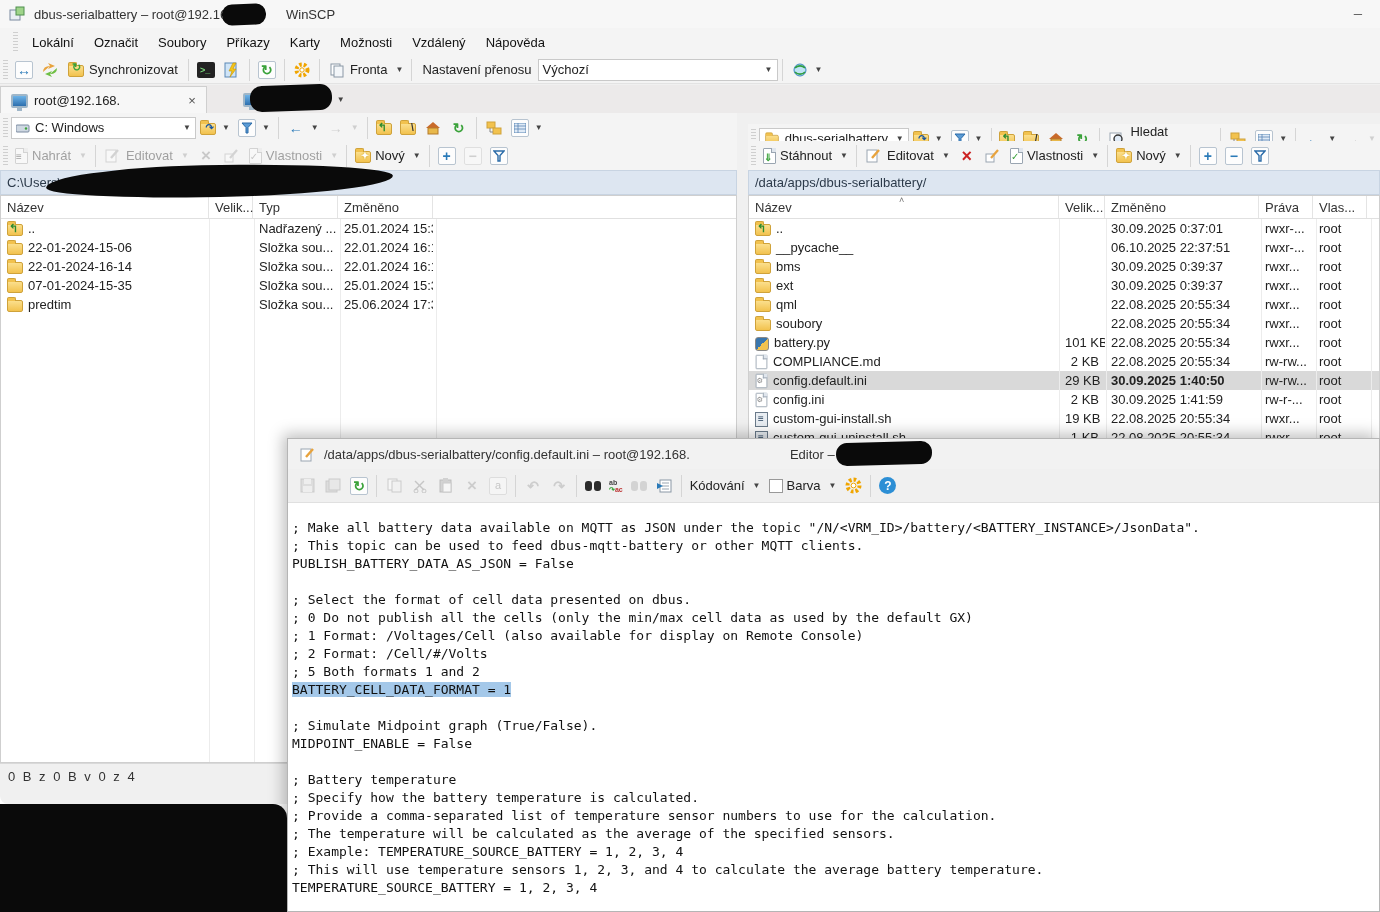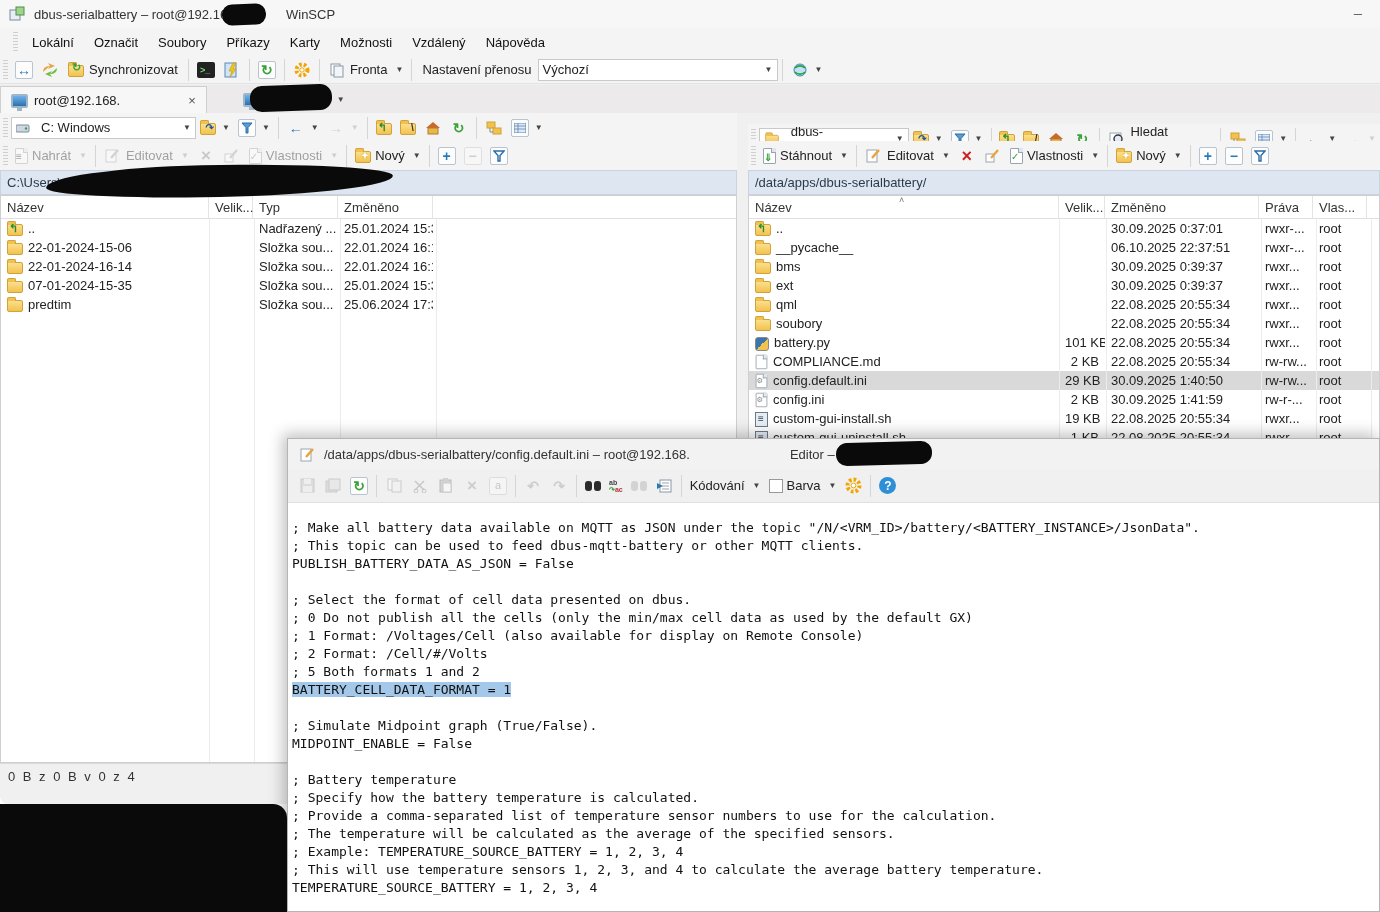--- a/index.html
+++ b/index.html
@@ -27,21 +27,21 @@
 
   #toolbar { position:absolute; left:0; top:56px; width:100%; height:28px; background:#f4f4f4;
     display:flex; align-items:center; border-bottom:1px solid #e3e3e3; }
   .tbtn { display:flex; align-items:center; gap:4px; padding:2px 4px; border-radius:2px; height:24px; }
   .tbtn .cap { padding-right:2px; }
   .dis { opacity:.4; filter:grayscale(100%); }
   .caret { font-size:8px; color:#444; margin-left:2px; }
   .caret.lite { color:#999; }
 
   .combo { display:flex; align-items:center; background:#fff; border:1px solid #c9c9c9;
-    height:22px; padding:0 4px; gap:11px; }
+    height:22px; padding:0 4px; gap:5px; }
   .combo .cval { flex:1; }
   .combo .caret { margin-left:auto; }
 
   
   .i { display:inline-flex; align-items:center; justify-content:center;
     width:18px; height:18px; font-size:14px; line-height:1; flex:none; }
   .ifolder { position:relative; width:16px; height:12px; background:linear-gradient(#fbdf8d,#f2c24e);
     border:1px solid #cfa23a; border-radius:1px 2px 2px 2px; margin-top:3px; }
   .ifolder::before { content:""; position:absolute; left:-1px; top:-4px; width:7px; height:3px;
     background:#f2c24e; border:1px solid #cfa23a; border-bottom:none; border-radius:2px 2px 0 0; }
@@ -695,21 +695,21 @@
         <span class="fc" style="width:54px;">root</span>
       </div>
       <div class="frow sel">
         <span class="fc" style="width:310px;">
             <span class="idoc" style="transform:scale(.9);">
               <span class="dovr" style="font-size:8px;color:#888;">⚙</span>
             </span>
             <span>config.default.ini</span>
           </span>
         <span class="fc num" style="width:46px;">29 KB</span>
-        <span class="fc" style="width:154px;">30.09.2025 1:40:50</span>
+        <span class="fc" style="width:154px;font-weight:bold;">30.09.2025 1:40:50</span>
         <span class="fc" style="width:54px;">rw-rw...</span>
         <span class="fc" style="width:54px;">root</span>
       </div>
       <div class="frow">
         <span class="fc" style="width:310px;">
             <span class="idoc" style="transform:scale(.9);">
               <span class="dovr" style="font-size:8px;color:#888;">⚙</span>
             </span>
             <span>config.ini</span>
           </span>

